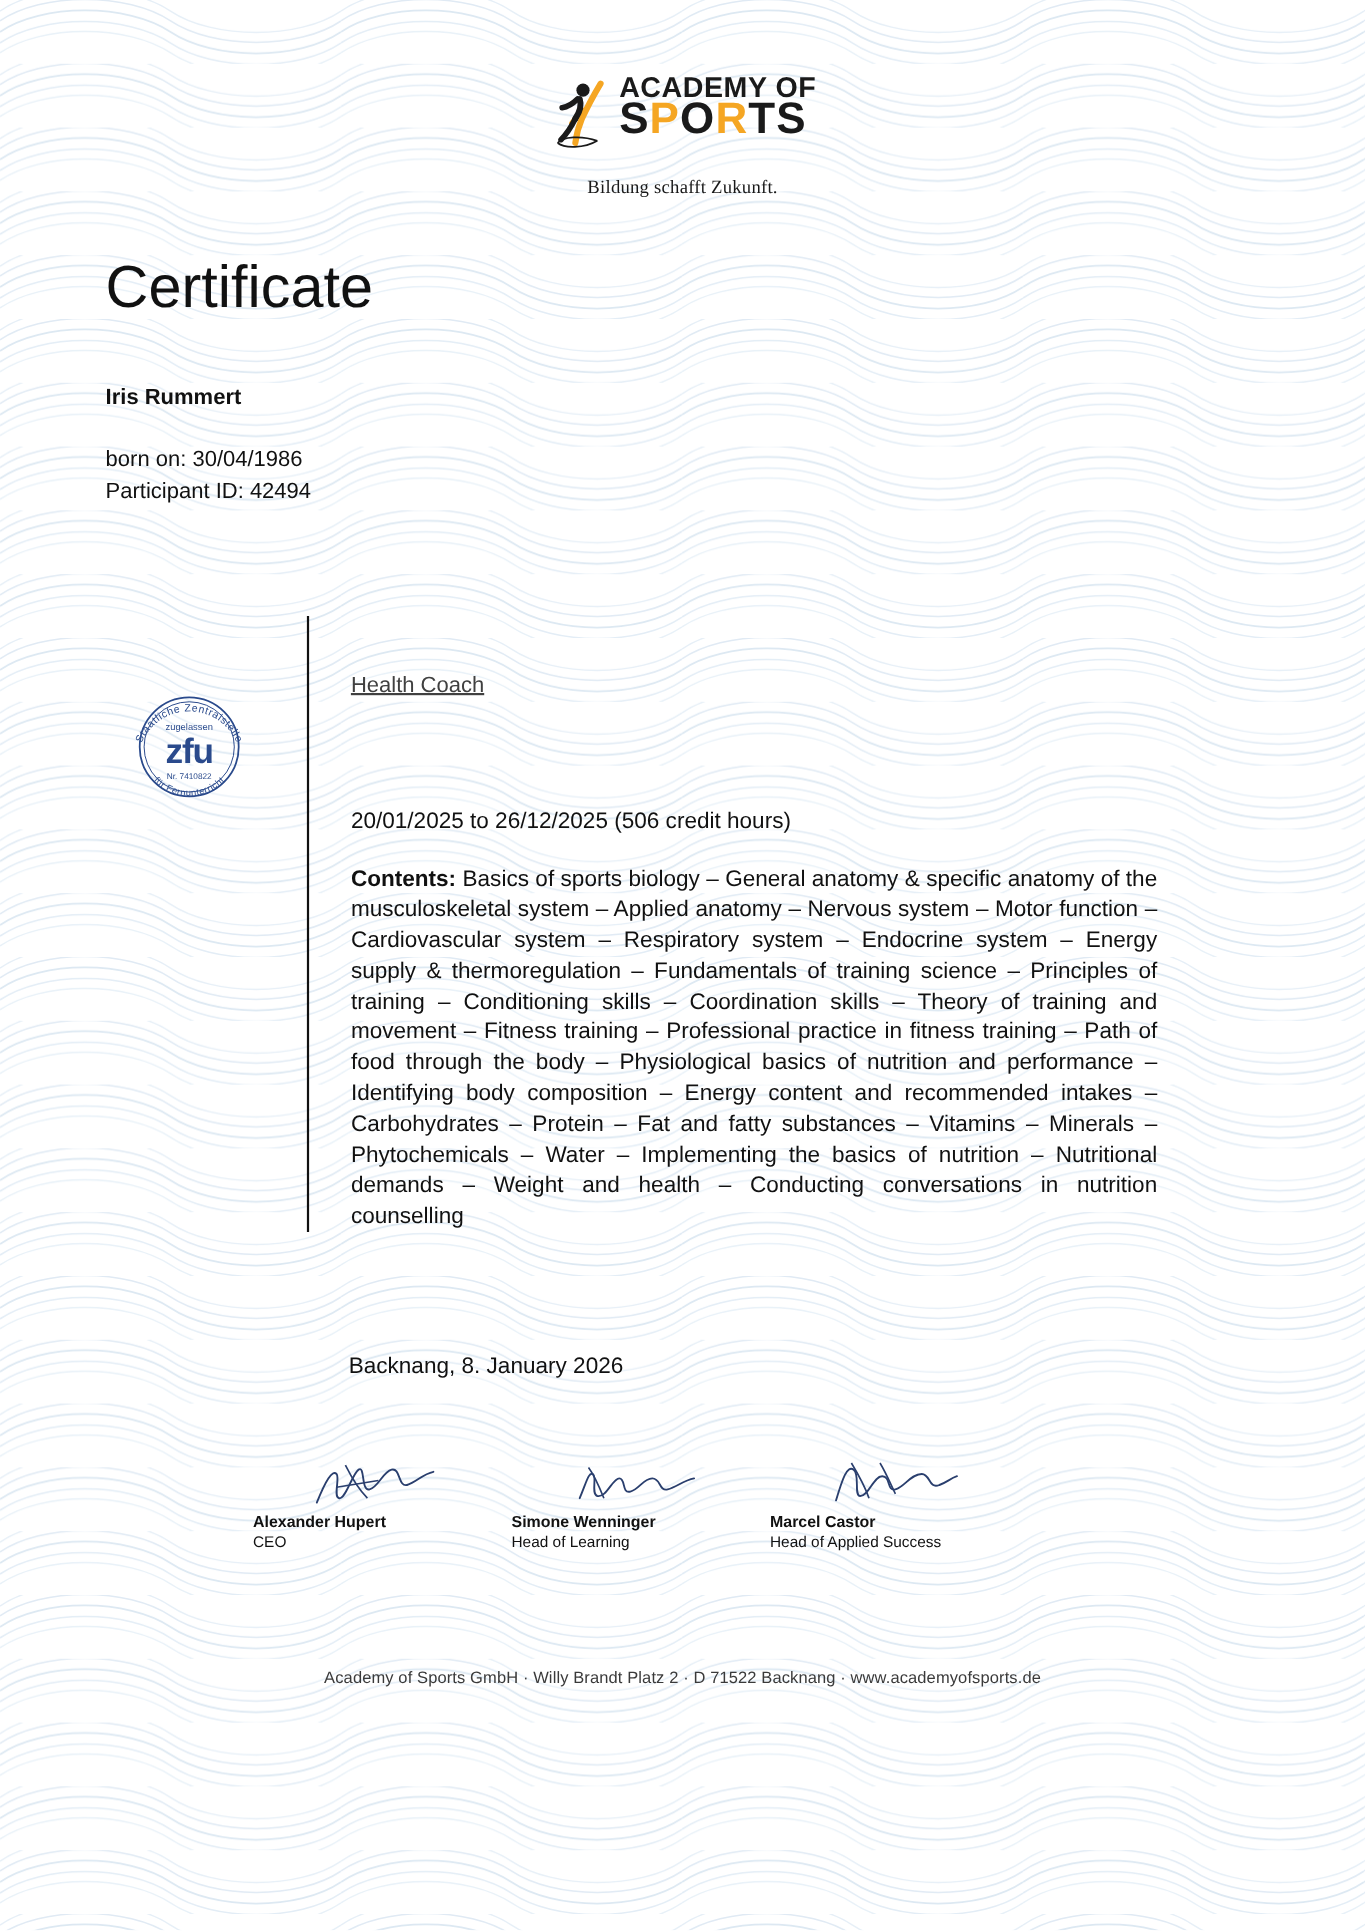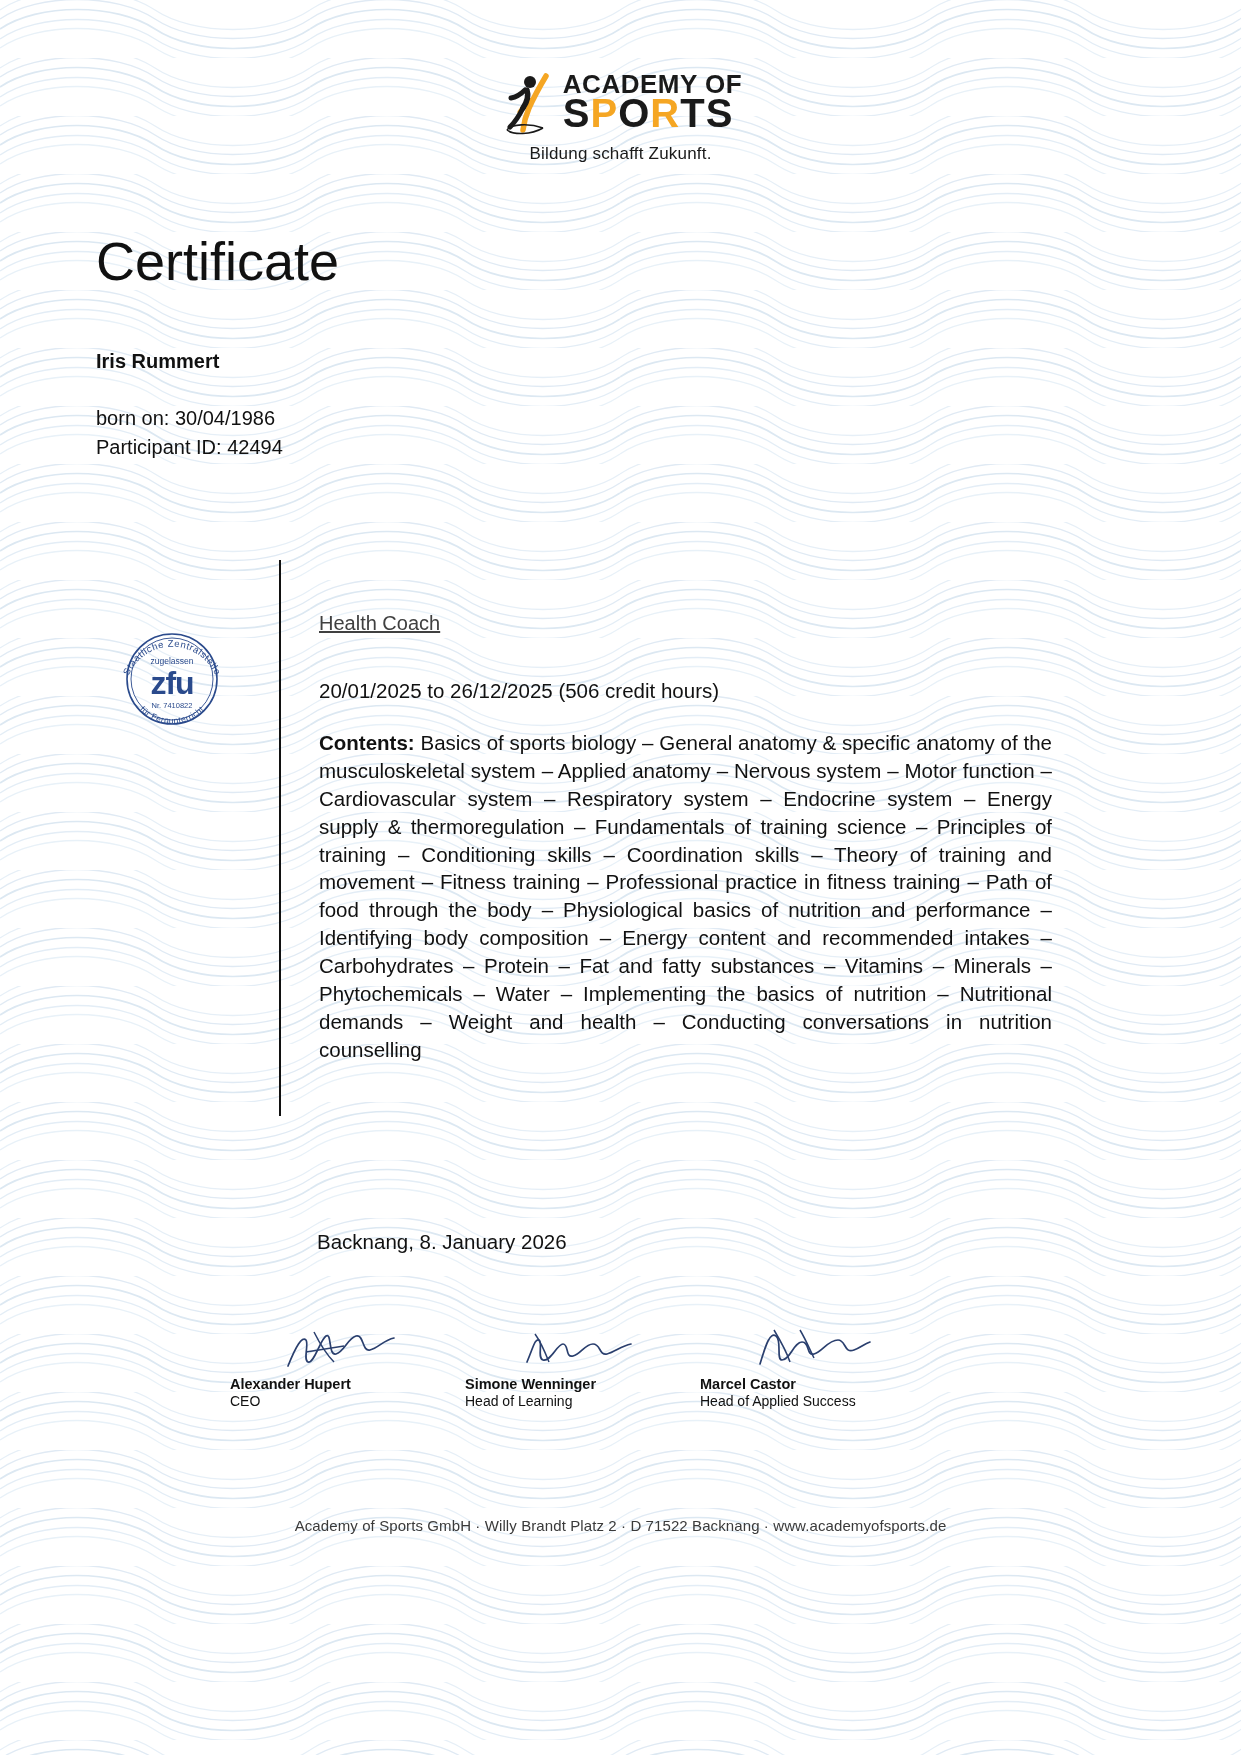--- a/index.html
+++ b/index.html
@@ -38,21 +38,20 @@
   
   .logo-block {
     position: absolute;
     top: 68px;
     left: 0;
     width: 100%;
     text-align: center;
   }
   .logo-row {
     display: inline-flex;
-    align-items: center;
     justify-content: center;
     gap: 2px;
   }
   .logo-mark {
     width: 62px;
     height: 68px;
     flex: 0 0 auto;
     position: relative;
     top: 2px;
   }
@@ -72,24 +71,24 @@
     font-family: "Liberation Sans", sans-serif;
     font-weight: bold;
     font-size: 40px;
     letter-spacing: 1px;
     color: #1a1a1a;
     display: block;
     margin-top: -2px;
   }
   .logo-sports .o-orange { color: #F5A623; }
   .logo-tagline {
-    font-family: Liberation Sans, sans-serif;
+    font-family: Liberation Serif, serif;
     font-size: 17px;
     color: #1a1a1a;
-    margin-top: 4px;
+    margin-top: 19px;
     letter-spacing: 0.2px;
   }
 
   
   .cert-title {
     position: absolute;
     left: 96px;
     top: 230px;
     font-size: 54px;
     font-weight: normal;
@@ -145,21 +144,21 @@
   .course-name {
     font-size: 20px;
     color: #404040;
     margin: 52px 0 0 0;
     font-weight: normal;
     text-decoration: underline;
   }
   .course-period {
     font-size: 20.5px;
     color: #111111;
-    margin: 44px 0 0 0;
+    margin: 100px 0 0 0;
   }
   .contents-text {
     font-size: 20.5px;
     line-height: 1.36;
     color: #111111;
     margin: 26px 17px 0 0;
     text-align: justify;
   }
   .contents-label {
     font-weight: bold;

